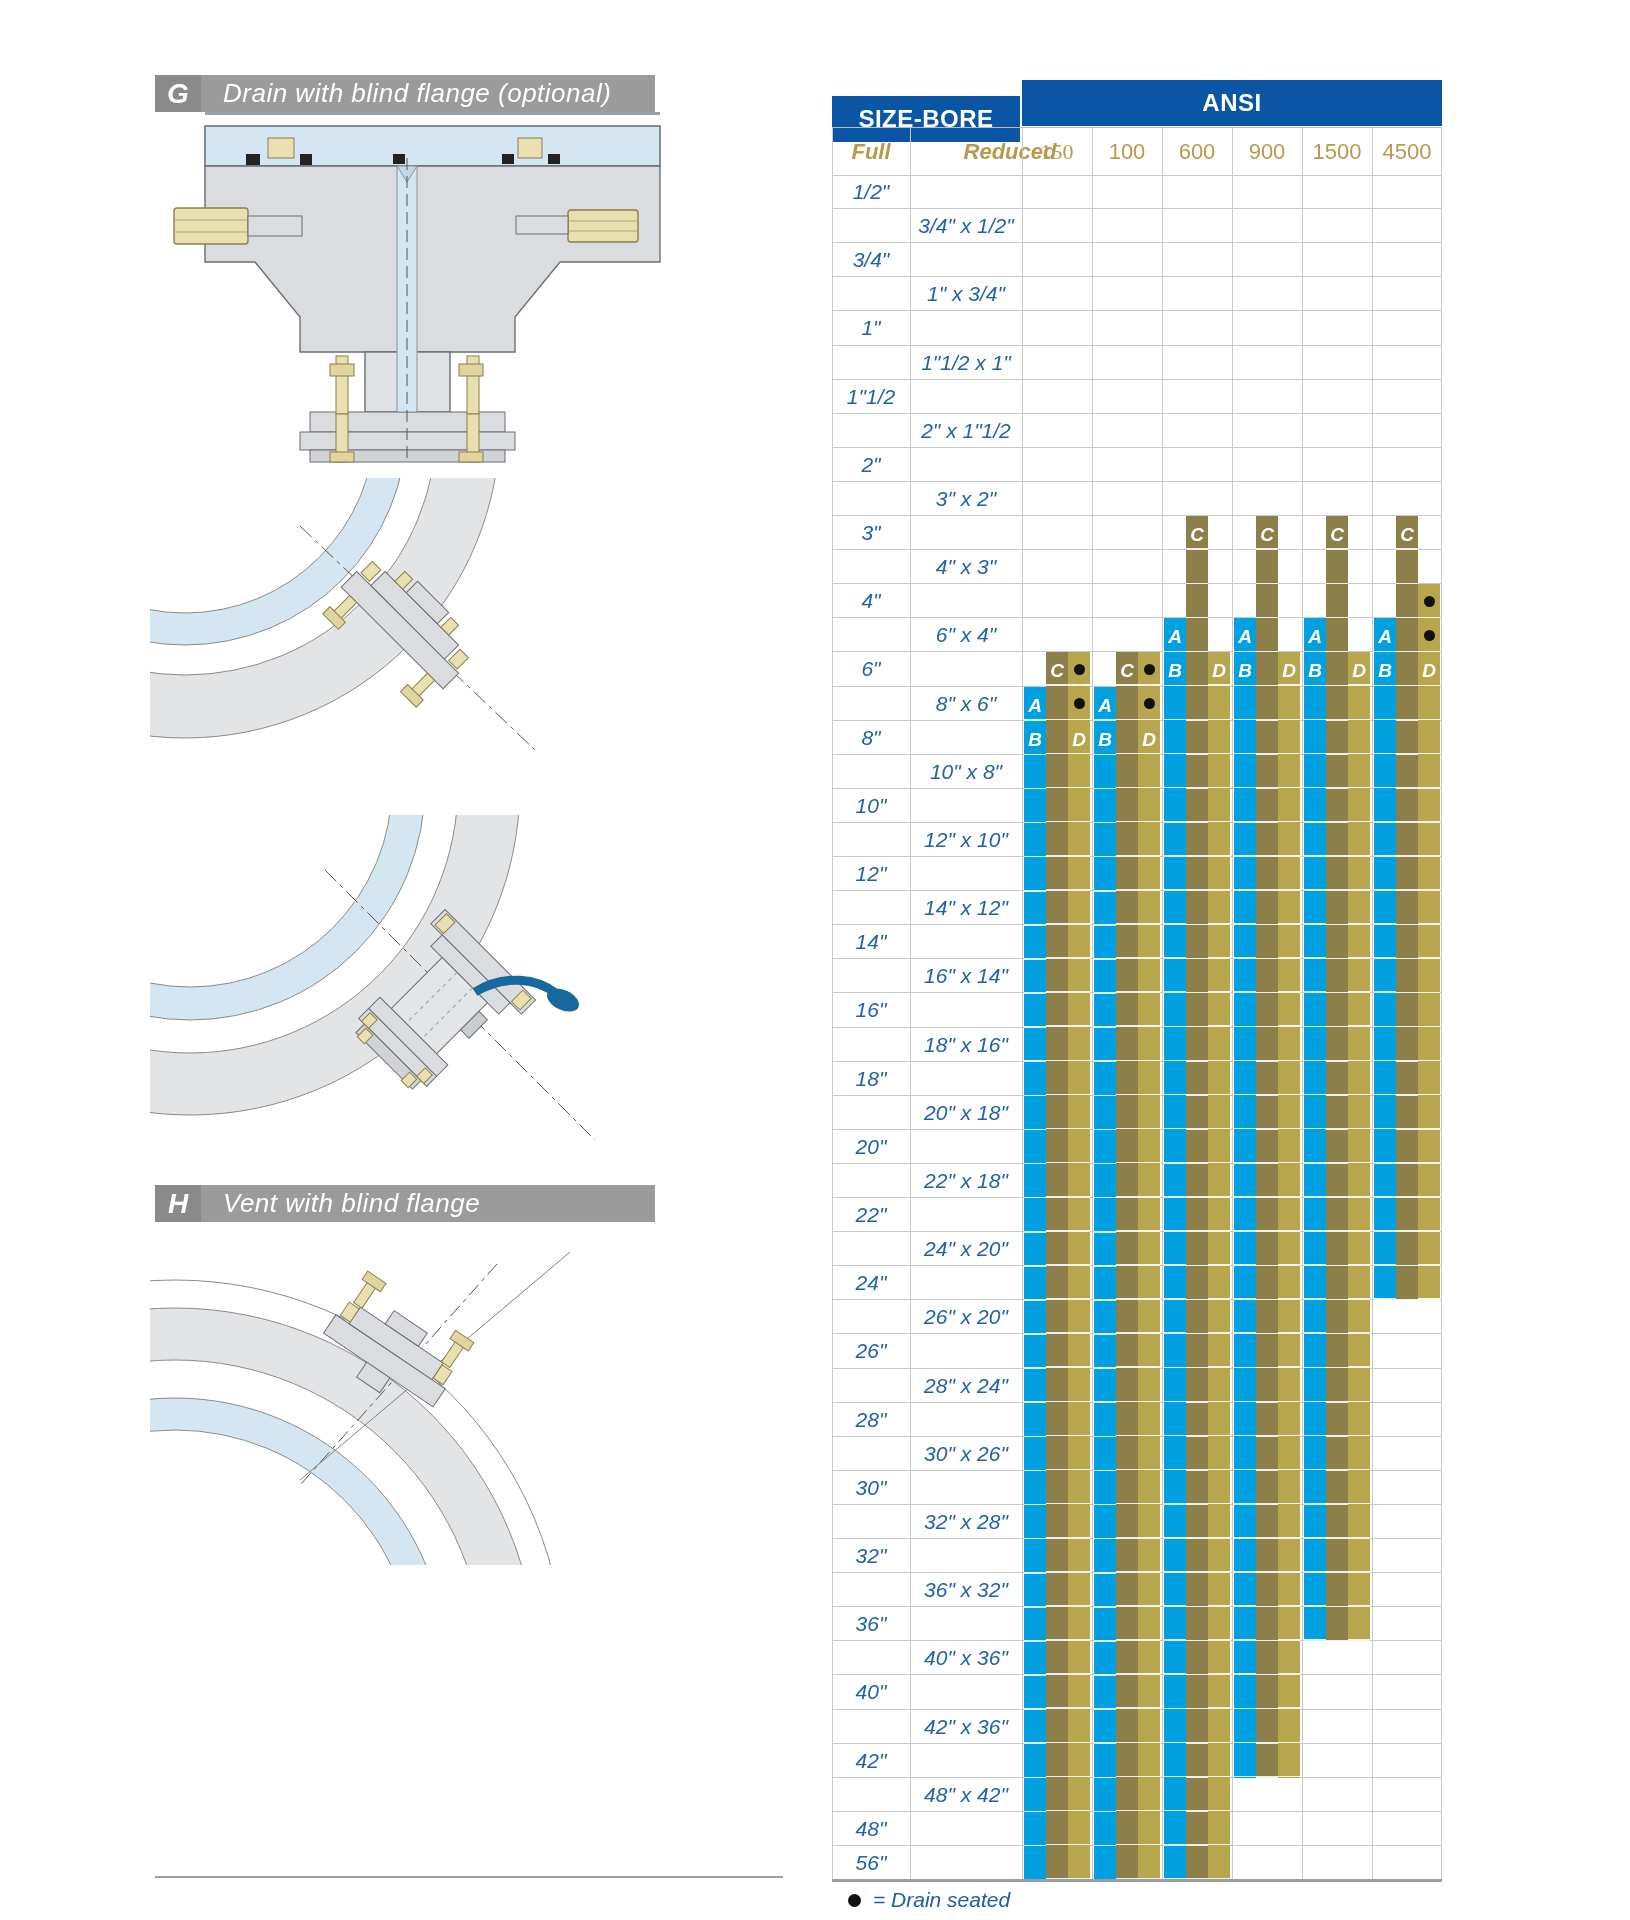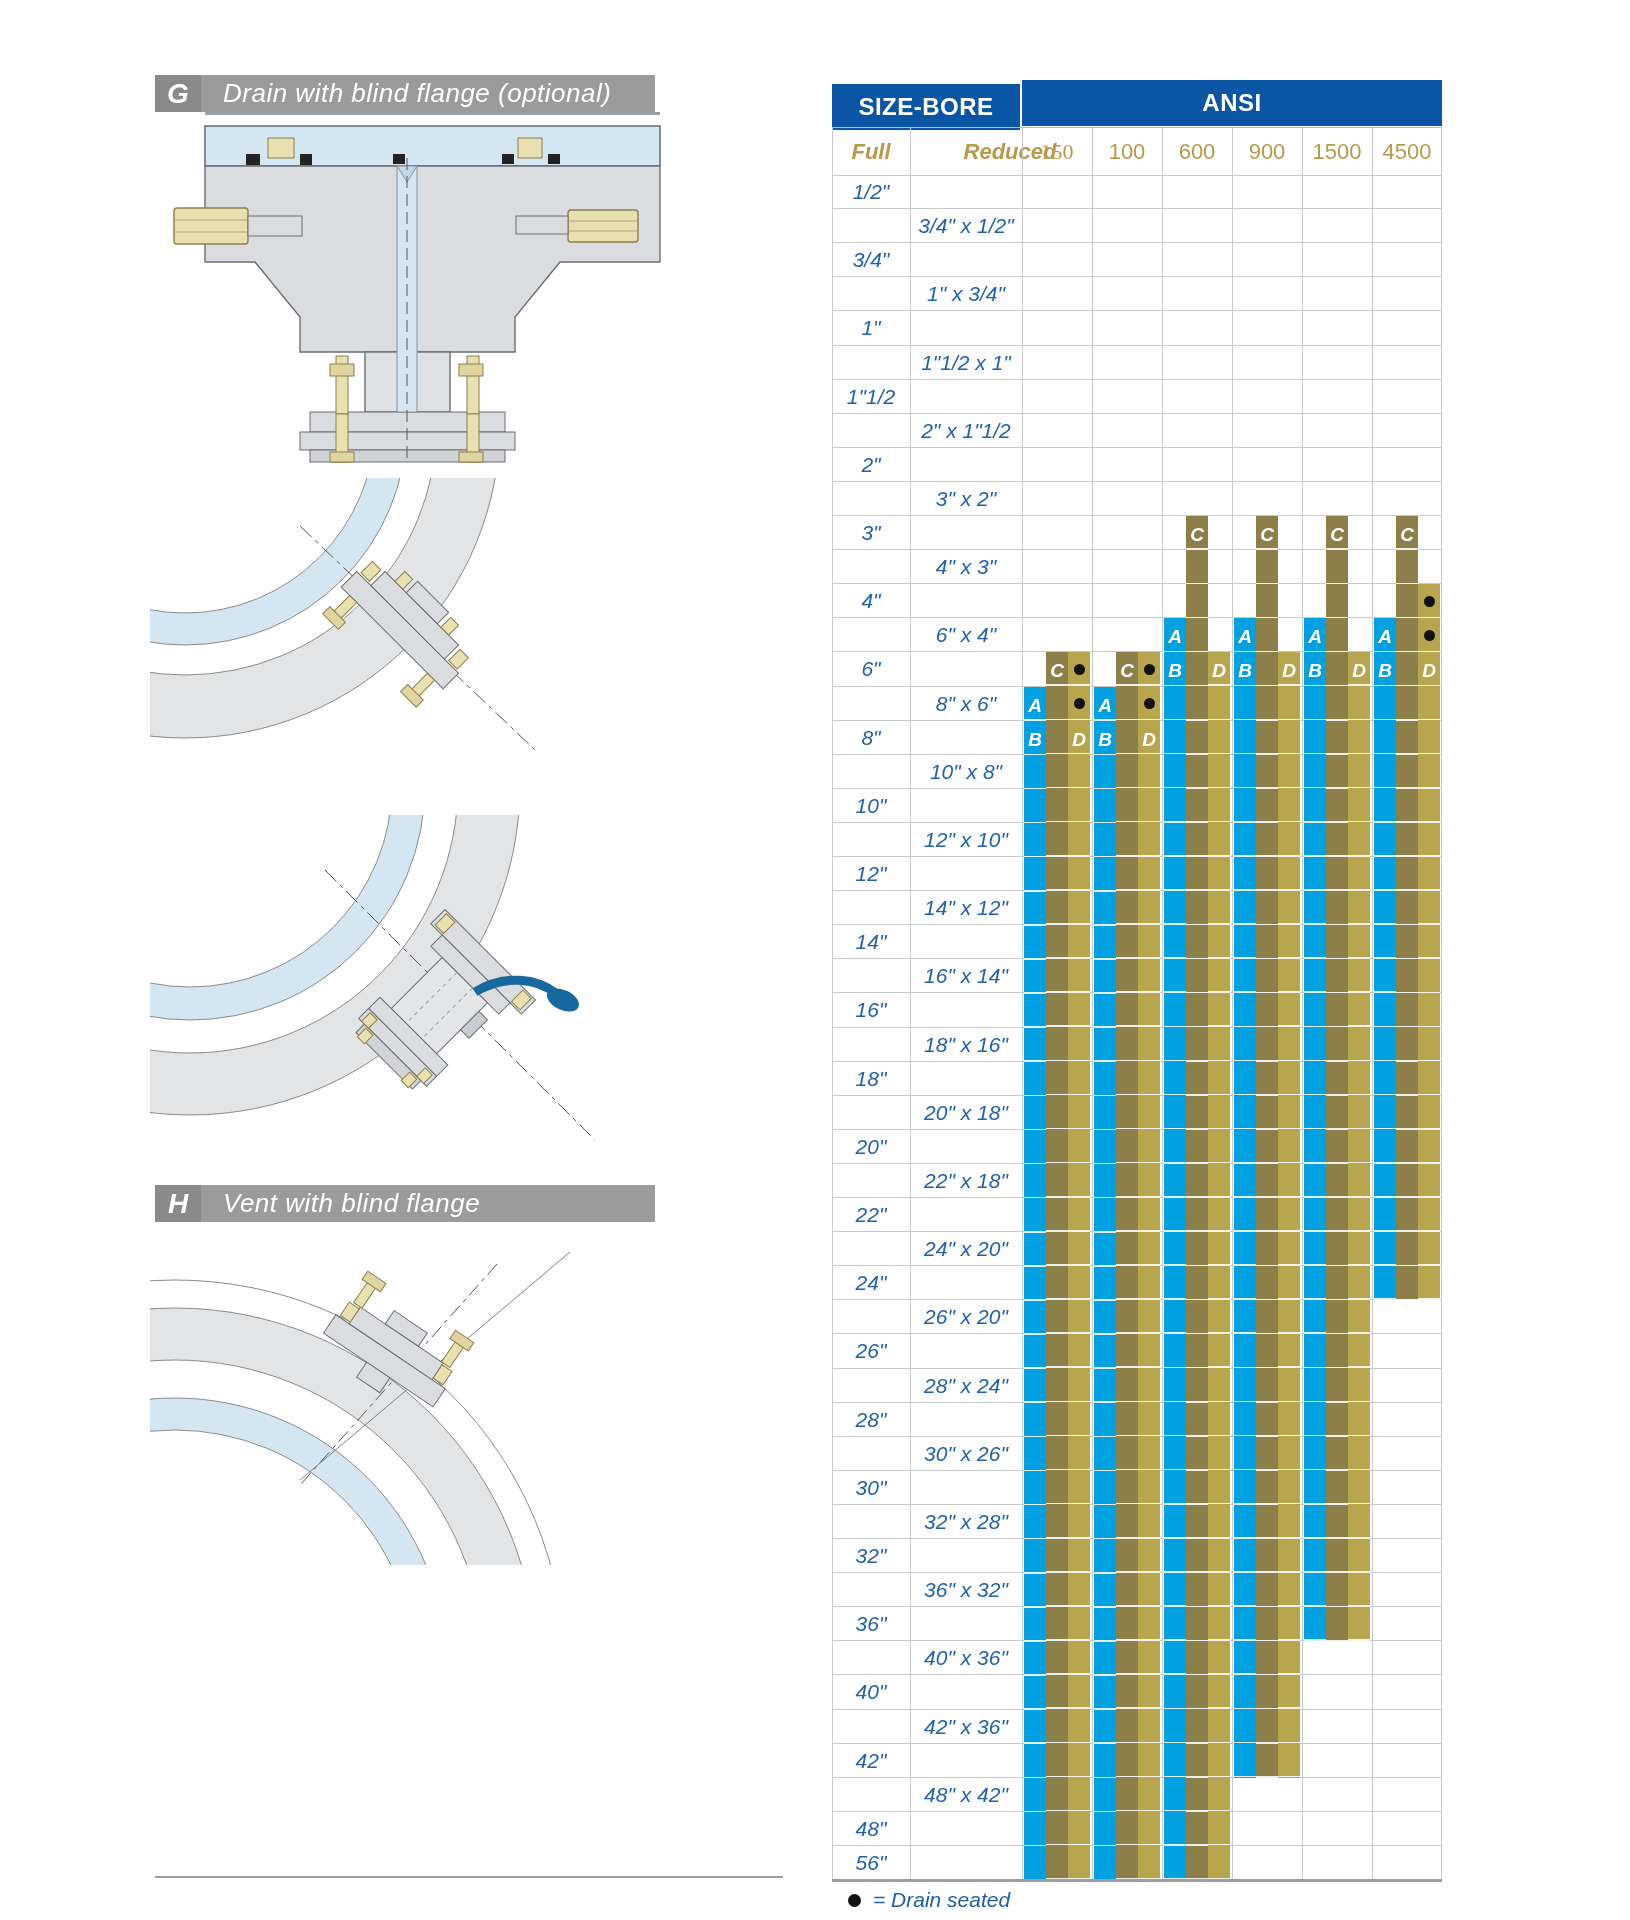--- a/index.html
+++ b/index.html
@@ -163,21 +163,21 @@
     <rect x="48" y="-56" width="10" height="26" fill="#e9e0b2" stroke="#8d7f4a"></rect>
     <rect x="-64" y="-64" width="22" height="10" fill="#e0d5a0" stroke="#8d7f4a"></rect>
     <rect x="42" y="-64" width="22" height="10" fill="#e0d5a0" stroke="#8d7f4a"></rect>
     <rect x="-14" y="12" width="28" height="18" fill="#dbdcdf" stroke="#6b6f73"></rect>
   </g>
 </svg>
 
 <div class="bottomline" style="left:155px;top:1876px;width:628px;height:2px;"></div>
 
 <div id="size-table">
-  <div class="hdr-blue" style="left:0;top:4px;width:188px;height:46px;">
+  <div class="hdr-blue" style="left:0;top:16px;width:188px;height:46px;">
     <span>SIZE-BORE</span>
   </div>
   <div class="hdr-blue" style="left:190px;top:0;width:420px;height:46px;">
     <span>ANSI</span>
   </div>
   <div class="sub it" style="left:0;top:48px;width:78px;height:47px;">Full</div>
   <div class="sub it" style="left:78px;top:48px;width:112px;height:47px;padding-left:44px;">Reduced</div>
 
 <div class="sub" style="left: 190px; top: 48px; width: 70px; height: 47px; font-family: Liberation Serif, serif;">150</div>
     <div class="sub" style="left: 260px; top: 48px; width: 70px; height: 47px;">100</div>

